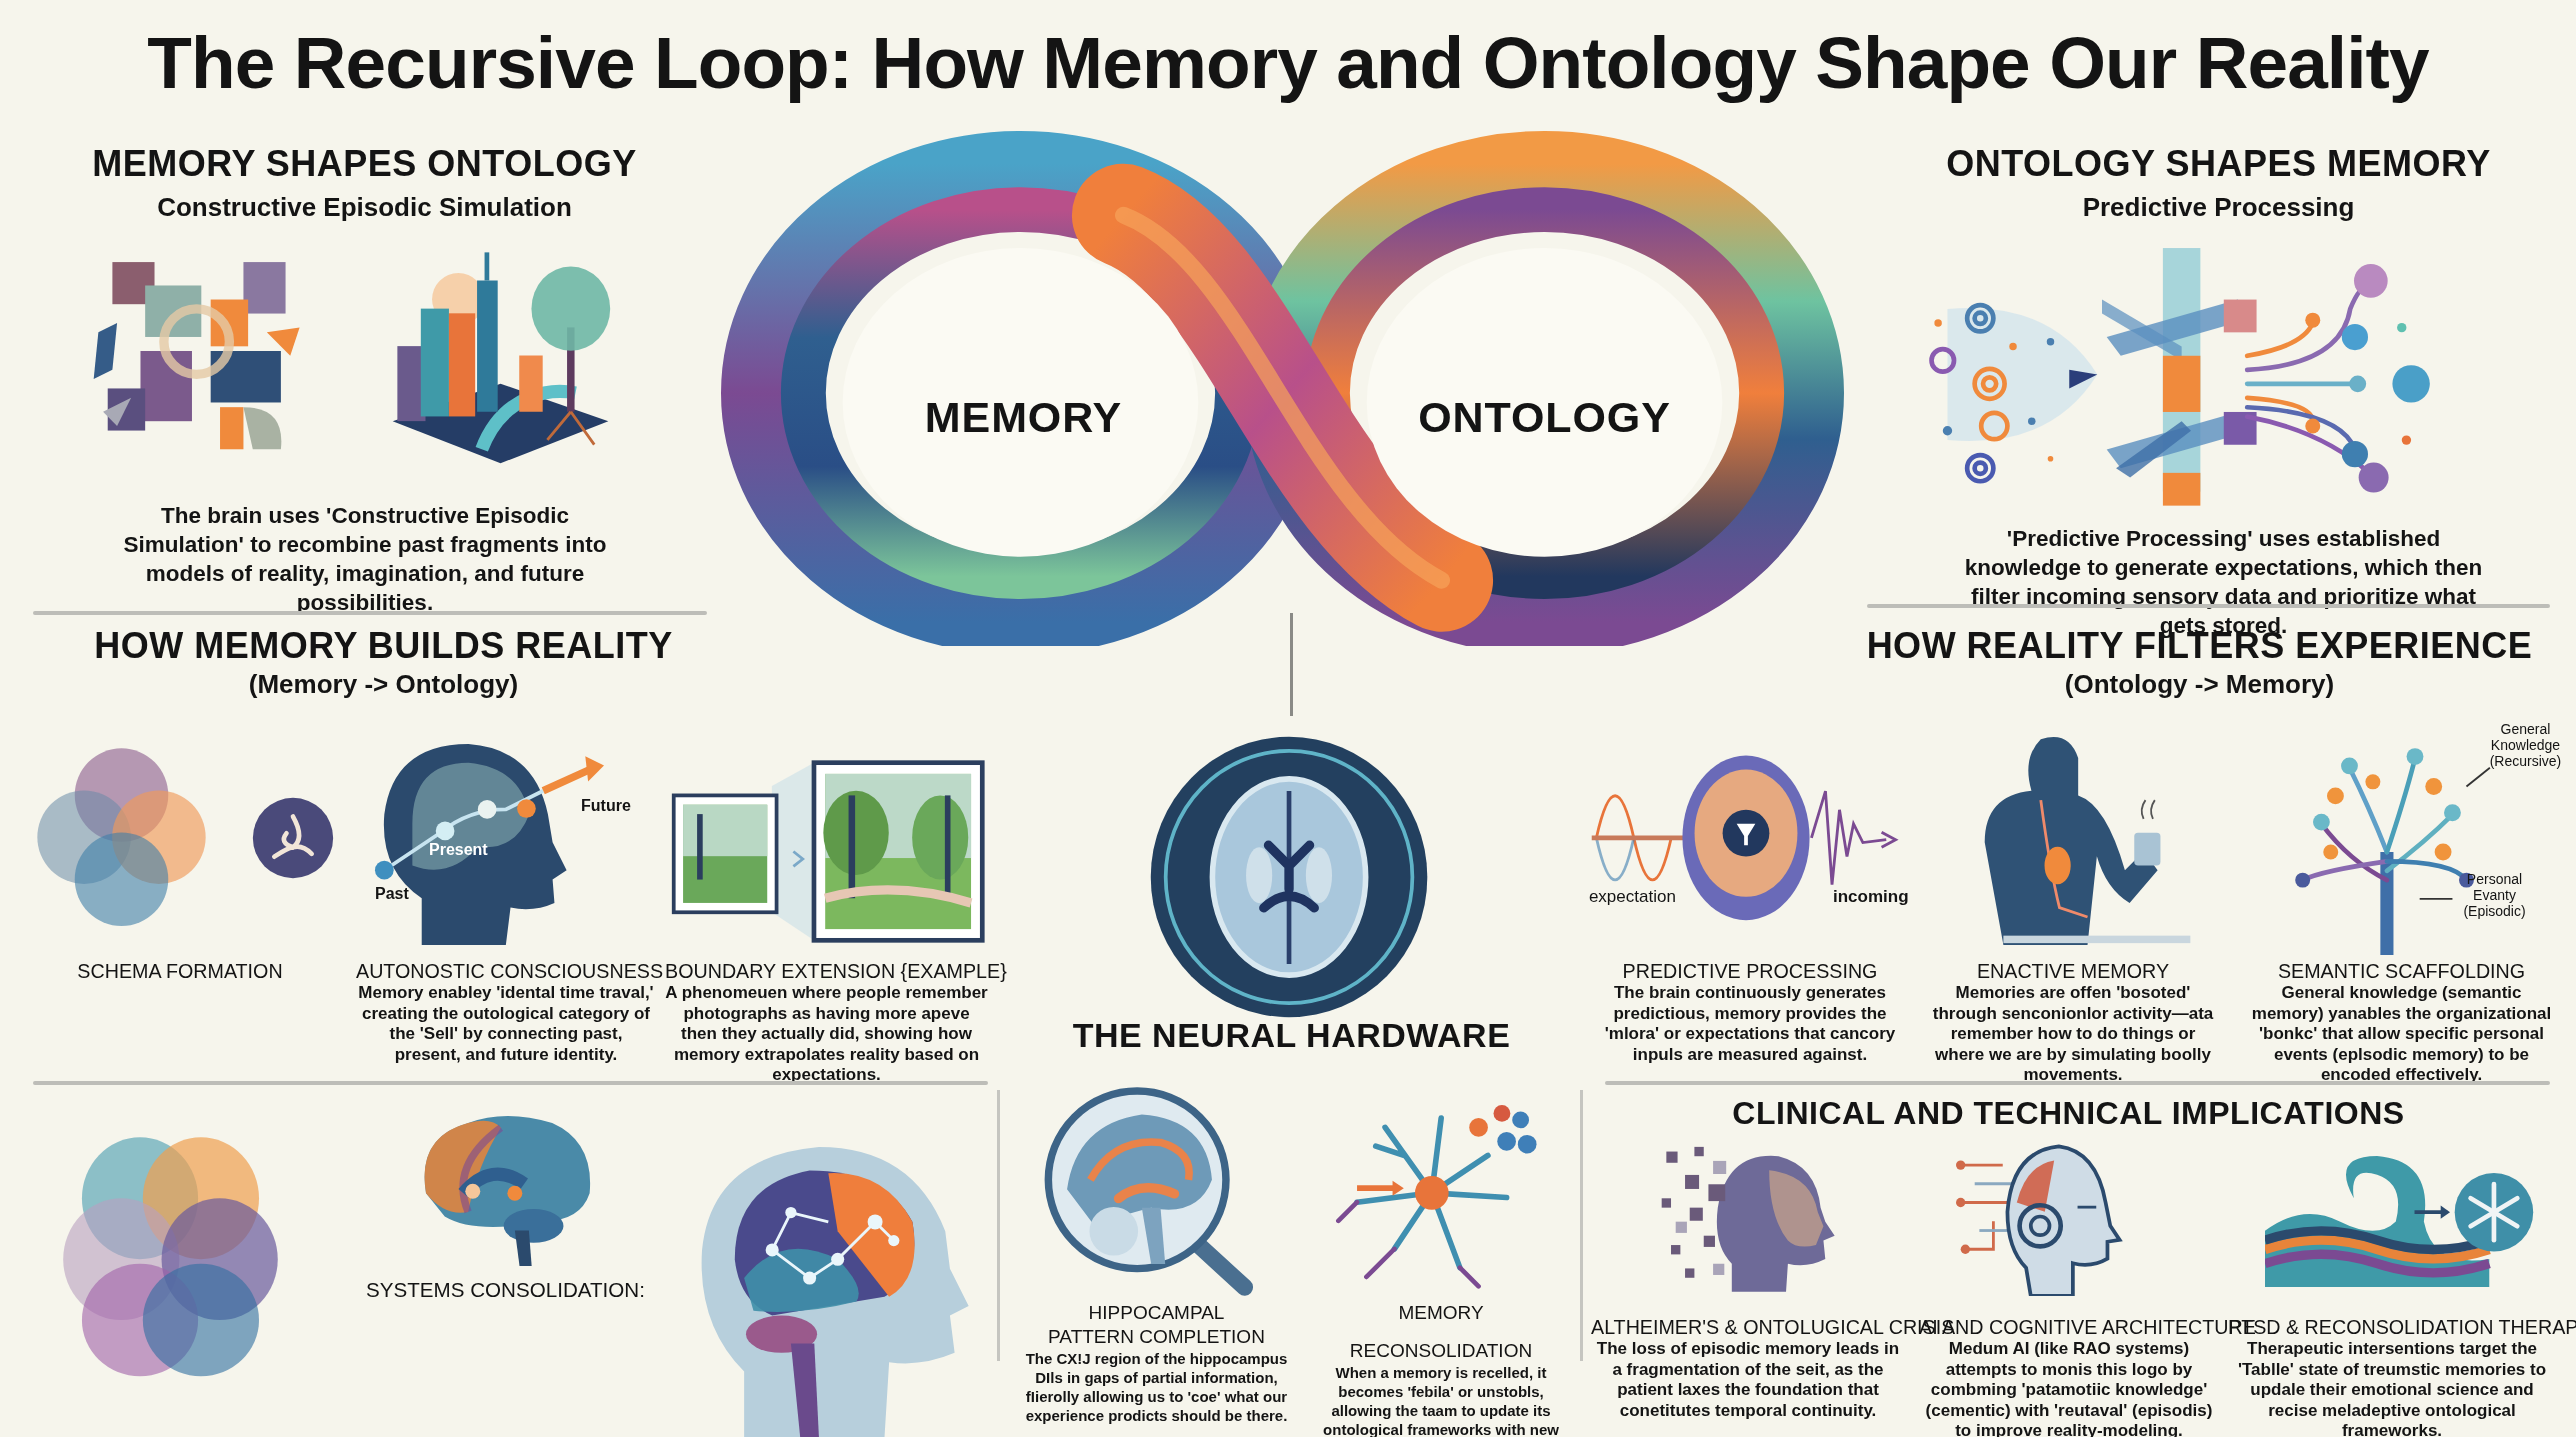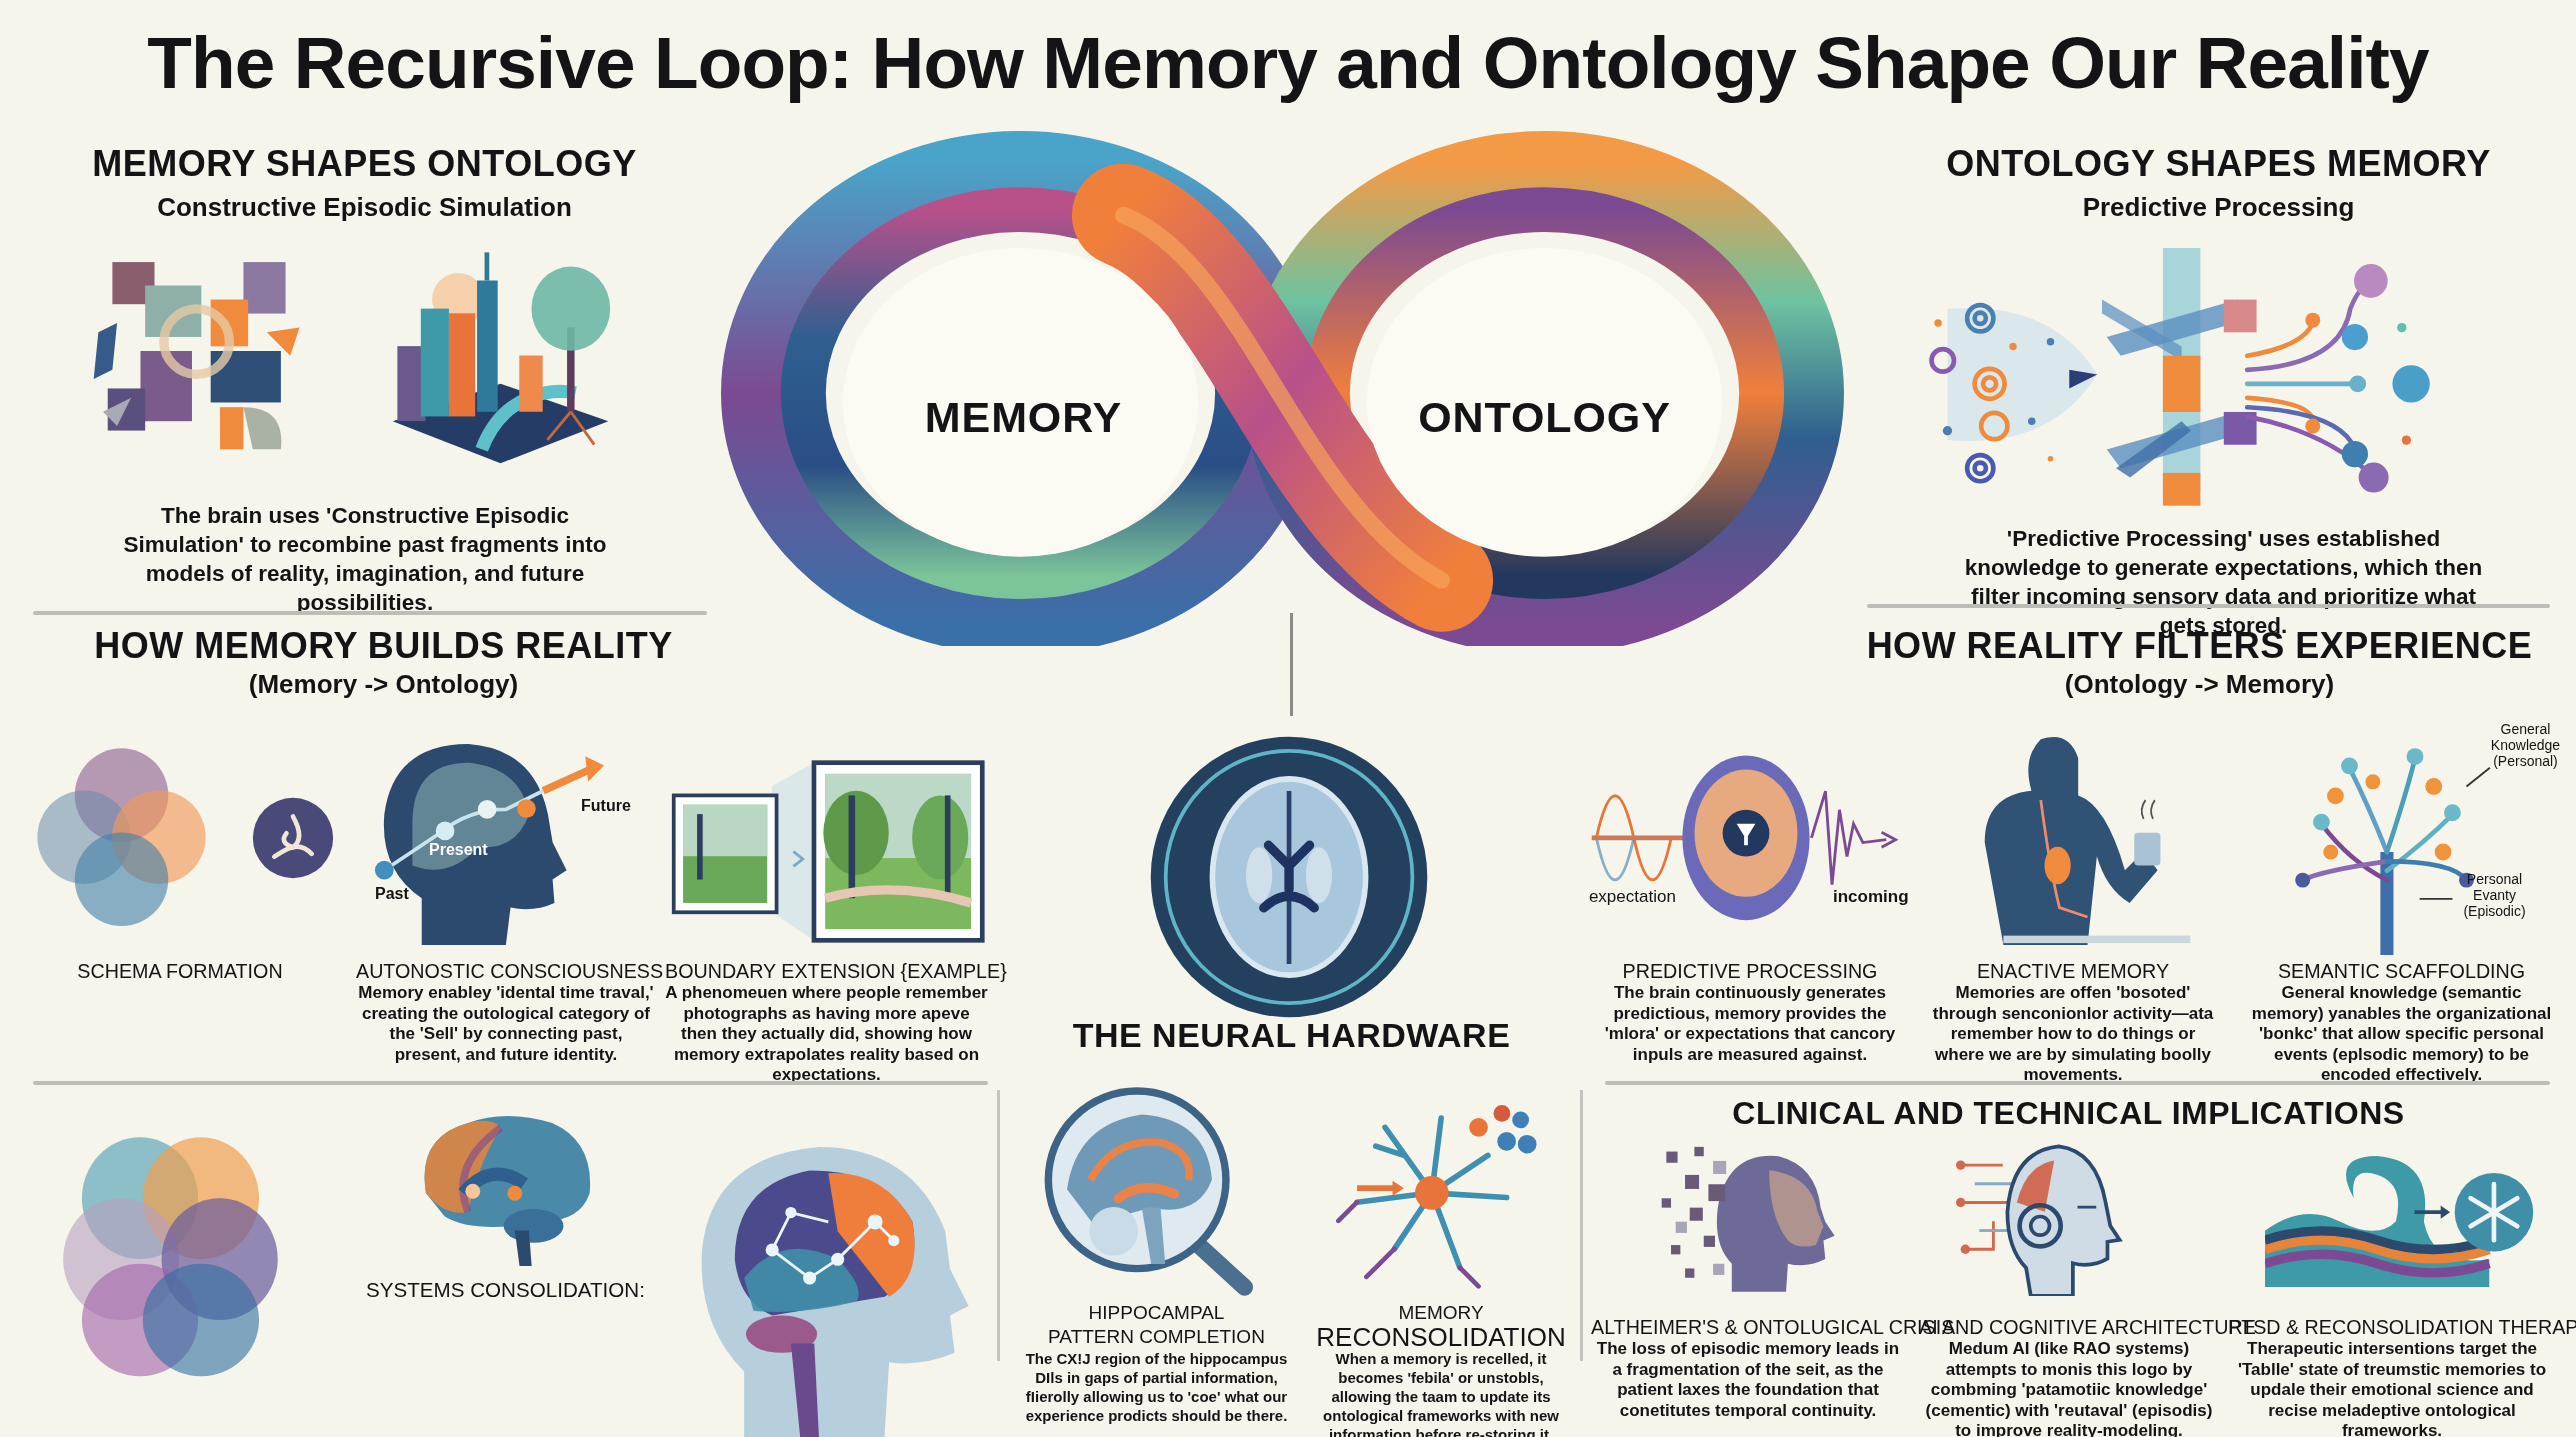--- a/index.html
+++ b/index.html
@@ -130,21 +130,21 @@
     <circle cx="185" cy="25" r="9" fill="#d65a40"></circle>
     <circle cx="205" cy="32" r="9" fill="#3f7fb8"></circle>
     <circle cx="190" cy="55" r="10" fill="#3f7fb8"></circle>
     <circle cx="212" cy="58" r="10" fill="#3f7fb8"></circle>
     <path d="M30 105 L75 105" stroke="#e8743a" stroke-width="6"></path>
     <path d="M68 97 L80 105 L68 113" fill="#e8743a"></path>
   </svg>
 </div>
 <div class="abs center" style="left:1310px; top:1301px; width:262px;">
   <div class="cap-title" style="font-size:19px;">MEMORY</div>
-  <div class="cap-title" style="font-size:26px;">RECONSOLIDATION</div>
+  <div class="cap-title" style="font-size:19px;margin-top:14px;">RECONSOLIDATION</div>
   <div class="cap-body" style="font-size:15px; line-height:19px;">When a memory is recelled, it becomes 'febila' or unstobls, allowing the taam to update its ontological frameworks with new information before re-storing it.</div>
 </div>
 
 <div class="abs h1 center" style="left:37px; top:143px; width:655px;">MEMORY SHAPES ONTOLOGY</div>
 <div class="abs h2 center" style="left:37px; top:192px; width:655px;">Constructive Episodic Simulation</div>
 
 <div class="abs" style="left:89px; top:248px; width:234px; height:206px;">
   <svg width="234" height="206" viewBox="0 0 250 220">
     <rect x="25" y="15" width="45" height="45" fill="#8b5e6e"></rect>
     <rect x="60" y="40" width="60" height="55" fill="#8fb0a8"></rect>
@@ -415,21 +415,21 @@
     <g fill="#4a5a9c">
         <circle cx="40" cy="170" r="8"></circle>
         <circle cx="215" cy="170" r="8"></circle>
       </g>
     <path d="M215 70 L240 50" stroke="#333" stroke-width="2"></path>
     <path d="M165 190 L200 190" stroke="#333" stroke-width="2"></path>
   </svg>
   <div class="abs annot center" style="left:223px; top:0px; width:75px; font-size:14px; line-height:16px; font-weight:400;">
     <div>General</div>
     <div>Knowledge</div>
-    <div>(Personal)</div>
+    <div>(Recursive)</div>
   </div>
   <div class="abs annot center" style="left:192px; top:150px; width:75px; font-size:14px; line-height:16px; font-weight:400;">
     <div>Personal</div>
     <div>Evanty</div>
     <div>(Episodic)</div>
   </div>
 </div>
 
 <div class="abs center" style="left:1591px; top:959px; width:318px;">
   <div class="cap-title">PREDICTIVE PROCESSING</div>

